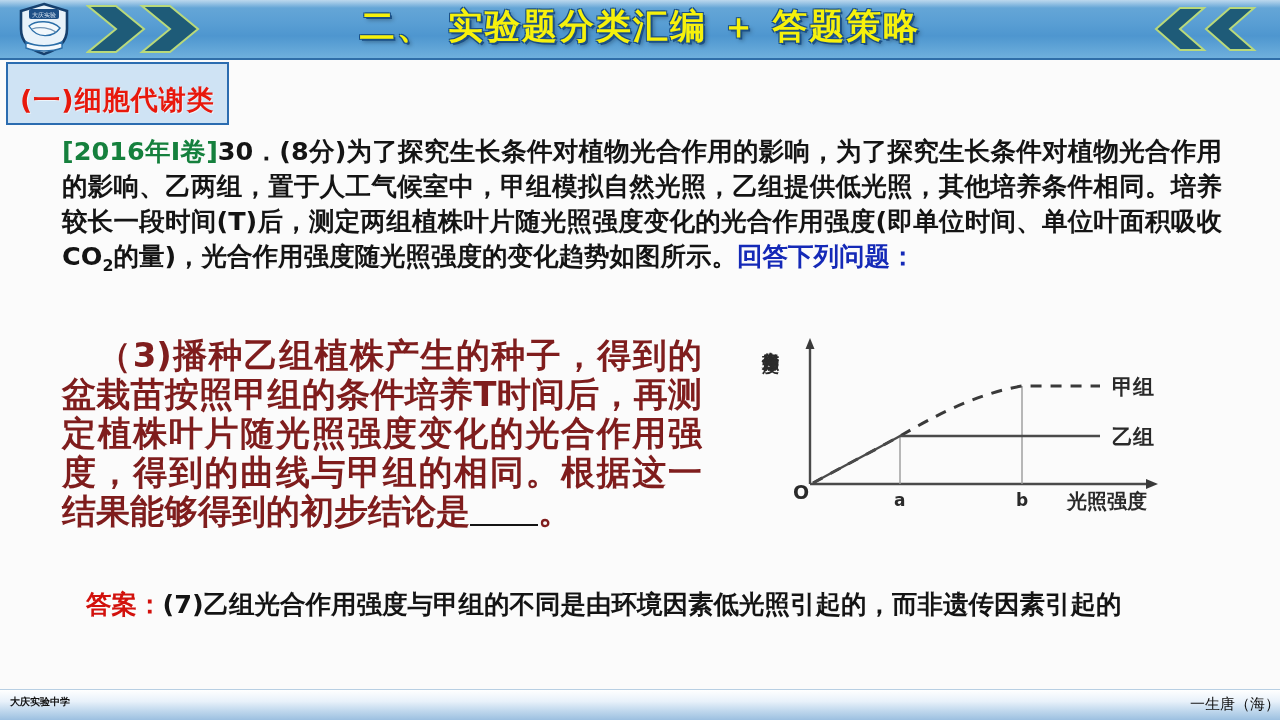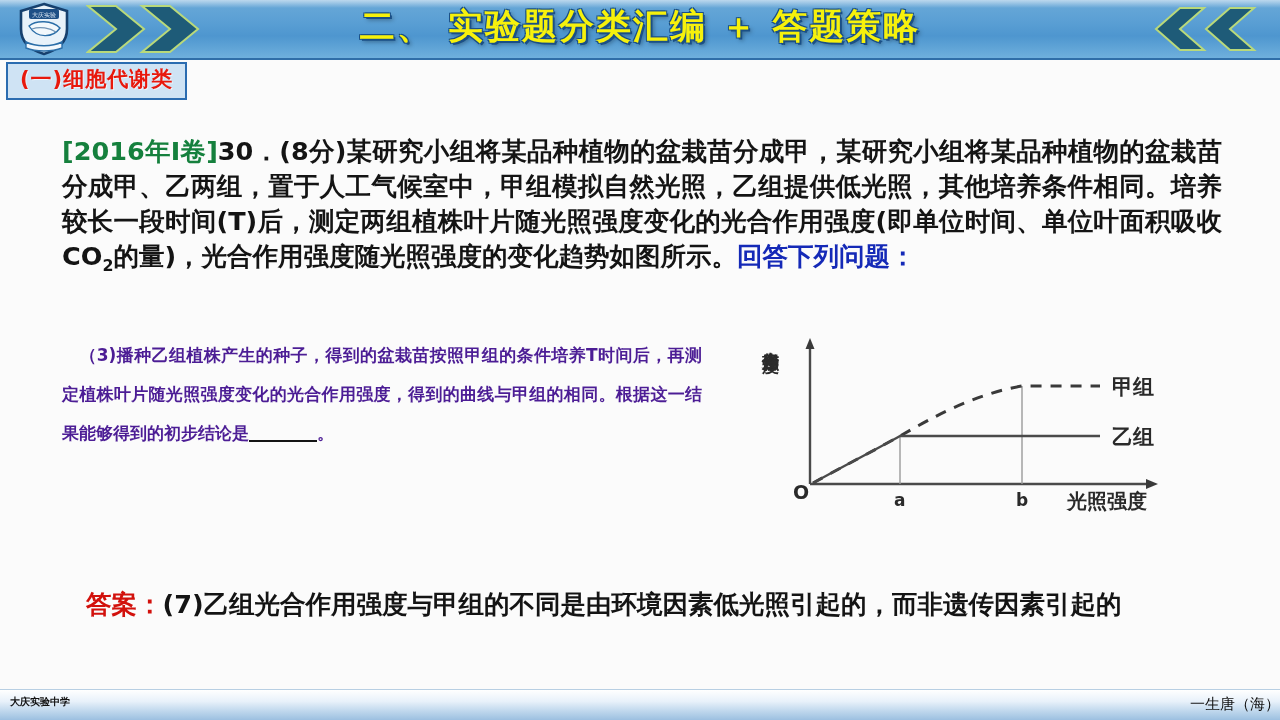--- a/index.html
+++ b/index.html
@@ -33,40 +33,40 @@
     color:#f6f10c;
     text-shadow:2px 2px 0 #1a4f86, -1px -1px 0 #1a4f86, 1px -1px 0 #1a4f86, -1px 1px 0 #1a4f86, 3px 3px 4px rgba(0,0,0,.35);
     font-family:"DejaVu Sans","Liberation Sans",sans-serif;
     white-space:nowrap;
   }
   
   .section-label{
     position:absolute;left:6px;top:62px;
     background:#cfe3f4;
     border:2px solid #2b6cb0;
-    padding:1px 12px 5px 12px;
+    padding:18px 12px 5px 12px;
     color:#e8180c;
-    font-size:21px;font-weight:bold;letter-spacing:1px;
+    font-size:27px;font-weight:bold;letter-spacing:1px;
     text-shadow:1px 1px 0 rgba(255,255,255,.6);
     white-space:nowrap;
   }
   
   .q-block{
     position:absolute;left:62px;top:134px;width:1160px;
     font-size:25.5px;line-height:35px;color:#141414;font-weight:bold;
     text-align:justify;text-justify:inter-ideograph;
     letter-spacing:0px;
   }
   .tag-red{color:#15803d;font-weight:bold;}
   .tag-blue{color:#1429b7;font-weight:bold;margin-top:30px;}
   .sub{font-size:.62em;vertical-align:sub;}
 
   .q3-block{
     position:absolute;left:62px;top:336px;width:640px;
-    font-size:17px;line-height:39px;color:#4c1d95;font-weight:bold;
+    font-size:34px;line-height:39px;color:#7f1d1d;font-weight:bold;
     text-align:justify;text-justify:inter-ideograph;
   }
   .blank-line{
     display:inline-block;width:68px;border-bottom:2px solid #141414;
     vertical-align:-3px;
   }
   .answer-block{
     position:absolute;left:62px;top:584px;width:1160px;
     font-size:25.5px;line-height:40px;color:#141414;font-weight:bold;
     text-align:justify;text-justify:inter-ideograph;
@@ -124,21 +124,21 @@
     <path d="M52 2 L28 2 L4 23 L28 44 L52 44 L28 23 Z" fill="#1e5b78" stroke="#b9d97a" stroke-width="2"></path>
     <path d="M102 2 L78 2 L54 23 L78 44 L102 44 L78 23 Z" fill="#1e5b78" stroke="#b9d97a" stroke-width="2"></path>
   </svg>
 
   <div class="header-title">二、 实验题分类汇编 ＋ 答题策略</div>
 </div>
 
 <div class="section-label">(一)细胞代谢类</div>
 
 <div class="q-block">
-  <span class="tag-red">[2016年Ⅰ卷]</span><span>30．</span><span>(8分)</span><span>某研究小组将某品种植物的盆栽苗分成甲，某研究小组将某品种植物的盆栽苗分成甲、乙两组，置于人工气候室中，甲组模拟自然光照，乙组提供低光照，其他培养条件相同。培养较长一段时间(T)后，测定两组植株叶片随光照强度变化的光合作用强度(即单位时间、单位叶面积吸收CO</span><span class="sub">2</span><span>的量)，光合作用强度随光照强度的变化趋势如图所示。</span><span class="tag-blue">回答下列问题：</span>
+  <span class="tag-red">[2016年Ⅰ卷]</span><span>30．</span><span>(8分)</span><span>为了探究生长条件对植物光合作用的影响，为了探究生长条件对植物光合作用的影响、乙两组，置于人工气候室中，甲组模拟自然光照，乙组提供低光照，其他培养条件相同。培养较长一段时间(T)后，测定两组植株叶片随光照强度变化的光合作用强度(即单位时间、单位叶面积吸收CO</span><span class="sub">2</span><span>的量)，光合作用强度随光照强度的变化趋势如图所示。</span><span class="tag-blue">回答下列问题：</span>
 </div>
 
 <div class="q3-block">
   　<span>（3)</span><span>播种乙组植株产生的种子，得到的盆栽苗按照甲组的条件培养T时间后，再测定植株叶片随光照强度变化的光合作用强度，得到的曲线与甲组的相同。根据这一结果能够得到的初步结论是</span><span class="blank-line"></span><span>。</span>
 </div>
 
 <div class="figure">
   <div class="ylab">光合作用强度</div>
 
   <svg class="fig-svg" width="440" height="190" viewBox="0 0 440 190">

